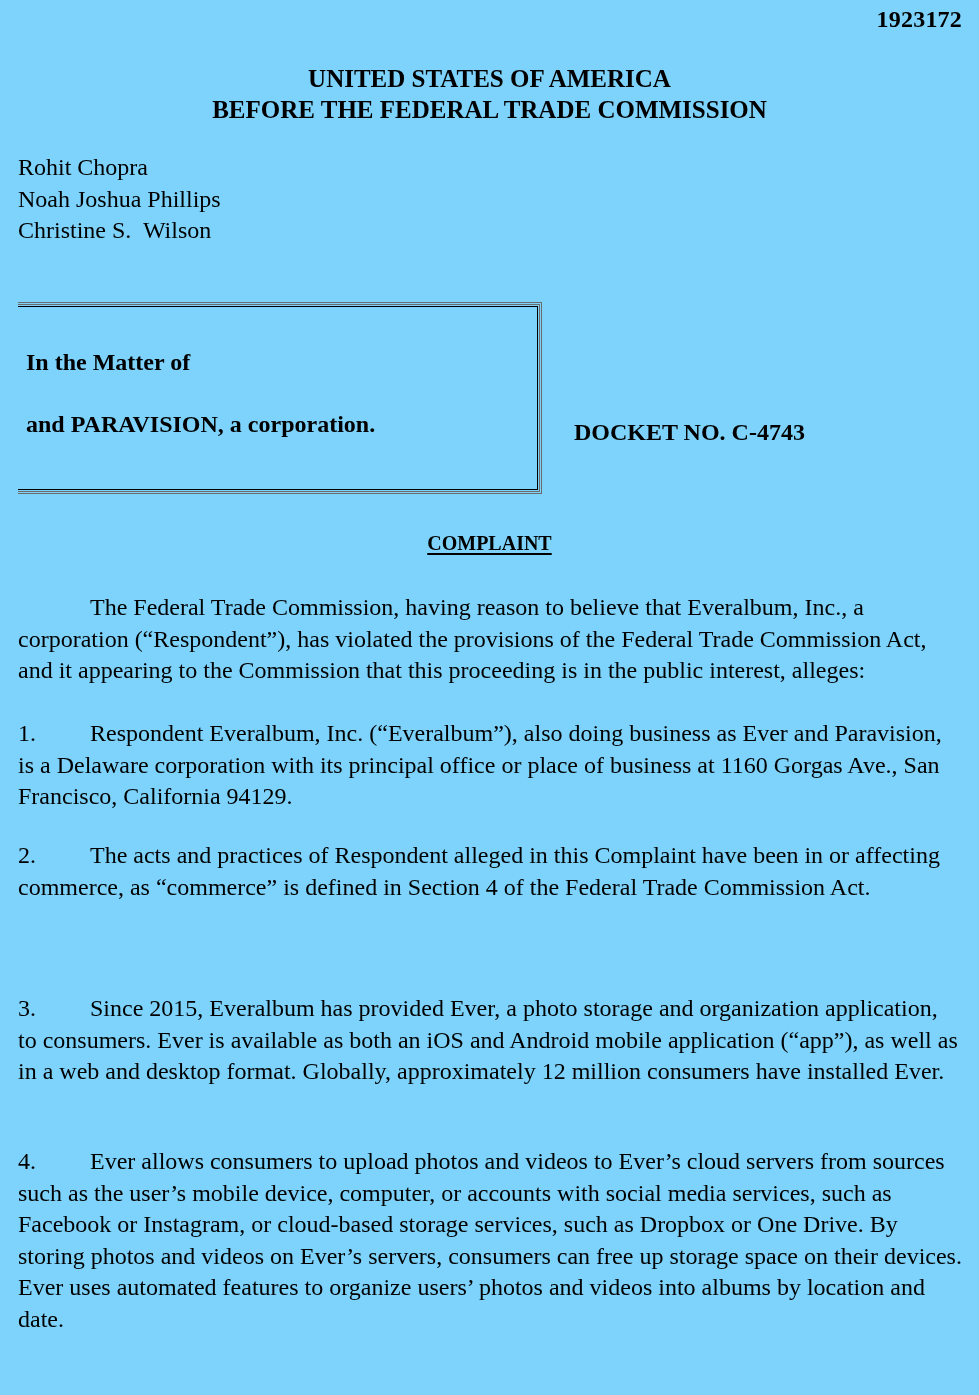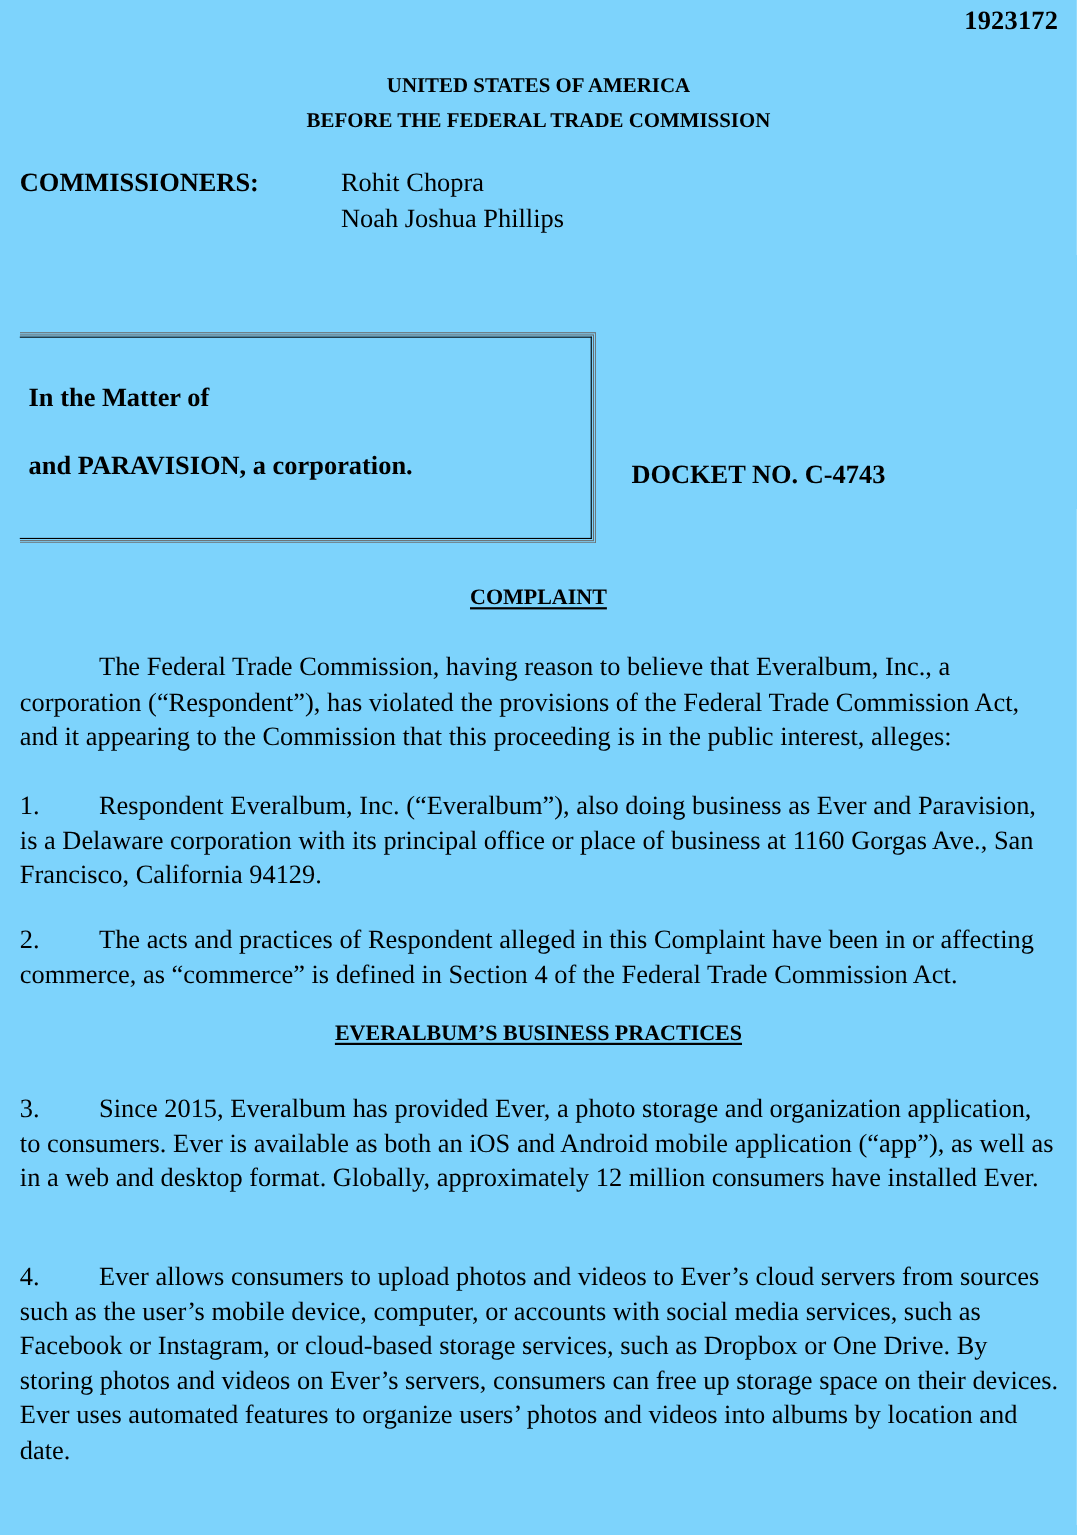--- a/index.html
+++ b/index.html
@@ -32,21 +32,21 @@
     letter-spacing: 0.2px;
   }
 
   
   .doc-title {
     position: absolute;
     top: 63px;
     left: 0;
     right: 0;
     text-align: center;
-    font-size: 19px;
+    font-size: 25px;
     font-weight: bold;
     line-height: 31px;
   }
   .doc-title .line { display: block; }
 
   
   .commissioners {
     position: absolute;
     top: 152px;
     left: 18px;
@@ -166,24 +166,24 @@
 <div class="page">
 
   <div class="file-number">1923172</div>
 
   <div class="doc-title">
     <span class="line">UNITED STATES OF AMERICA</span>
     <span class="line">BEFORE THE FEDERAL TRADE COMMISSION</span>
   </div>
 
   <div class="commissioners">
-    <div class="commissioners-label">COMMISSIONERS:</div>
     <div class="commissioners-list">
       <span class="commissioner-name">Rohit Chopra</span>
       <span class="commissioner-name">Noah Joshua Phillips</span>
+      <span class="commissioner-name">Christine S.  Wilson</span>
     </div>
   </div>
 
   <div class="caption-wrap">
     <div class="caption-box">
       <div class="caption-text">
         <span class="caption-matter">In the Matter of</span>
         <span class="caption-party-line">and PARAVISION, a corporation.</span>
       </div>
     </div>
@@ -195,21 +195,20 @@
   <div class="body-text p-intro">The Federal Trade Commission, having reason to believe that Everalbum, Inc., a corporation (“Respondent”), has violated the provisions of the Federal Trade Commission Act, and it appearing to the Commission that this proceeding is in the public interest, alleges:</div>
 
   <div class="body-text p-1">
     <span class="para-num">1.</span><span>Respondent Everalbum, Inc. (“Everalbum”), also doing business as Ever and Paravision, is a Delaware corporation with its principal office or place of business at 1160 Gorgas Ave., San Francisco, California 94129.</span>
   </div>
 
   <div class="body-text p-2">
     <span class="para-num">2.</span><span>The acts and practices of Respondent alleged in this Complaint have been in or affecting commerce, as “commerce” is defined in Section 4 of the Federal Trade Commission Act.</span>
   </div>
 
-  <div class="section-heading heading-practices">EVERALBUM’S BUSINESS PRACTICES</div>
 
   <div class="body-text p-3">
     <span class="para-num">3.</span><span>Since 2015, Everalbum has provided Ever, a photo storage and organization application, to consumers.  Ever is available as both an iOS and Android mobile application (“app”), as well as in a web and desktop format.  Globally, approximately 12 million consumers have installed Ever.</span>
   </div>
 
   <div class="body-text p-4">
     <span class="para-num">4.</span><span>Ever allows consumers to upload photos and videos to Ever’s cloud servers from sources such as the user’s mobile device, computer, or accounts with social media services, such as Facebook or Instagram, or cloud-based storage services, such as Dropbox or One Drive.  By storing photos and videos on Ever’s servers, consumers can free up storage space on their devices.  Ever uses automated features to organize users’ photos and videos into albums by location and date.</span>
   </div>
 
 </div>

